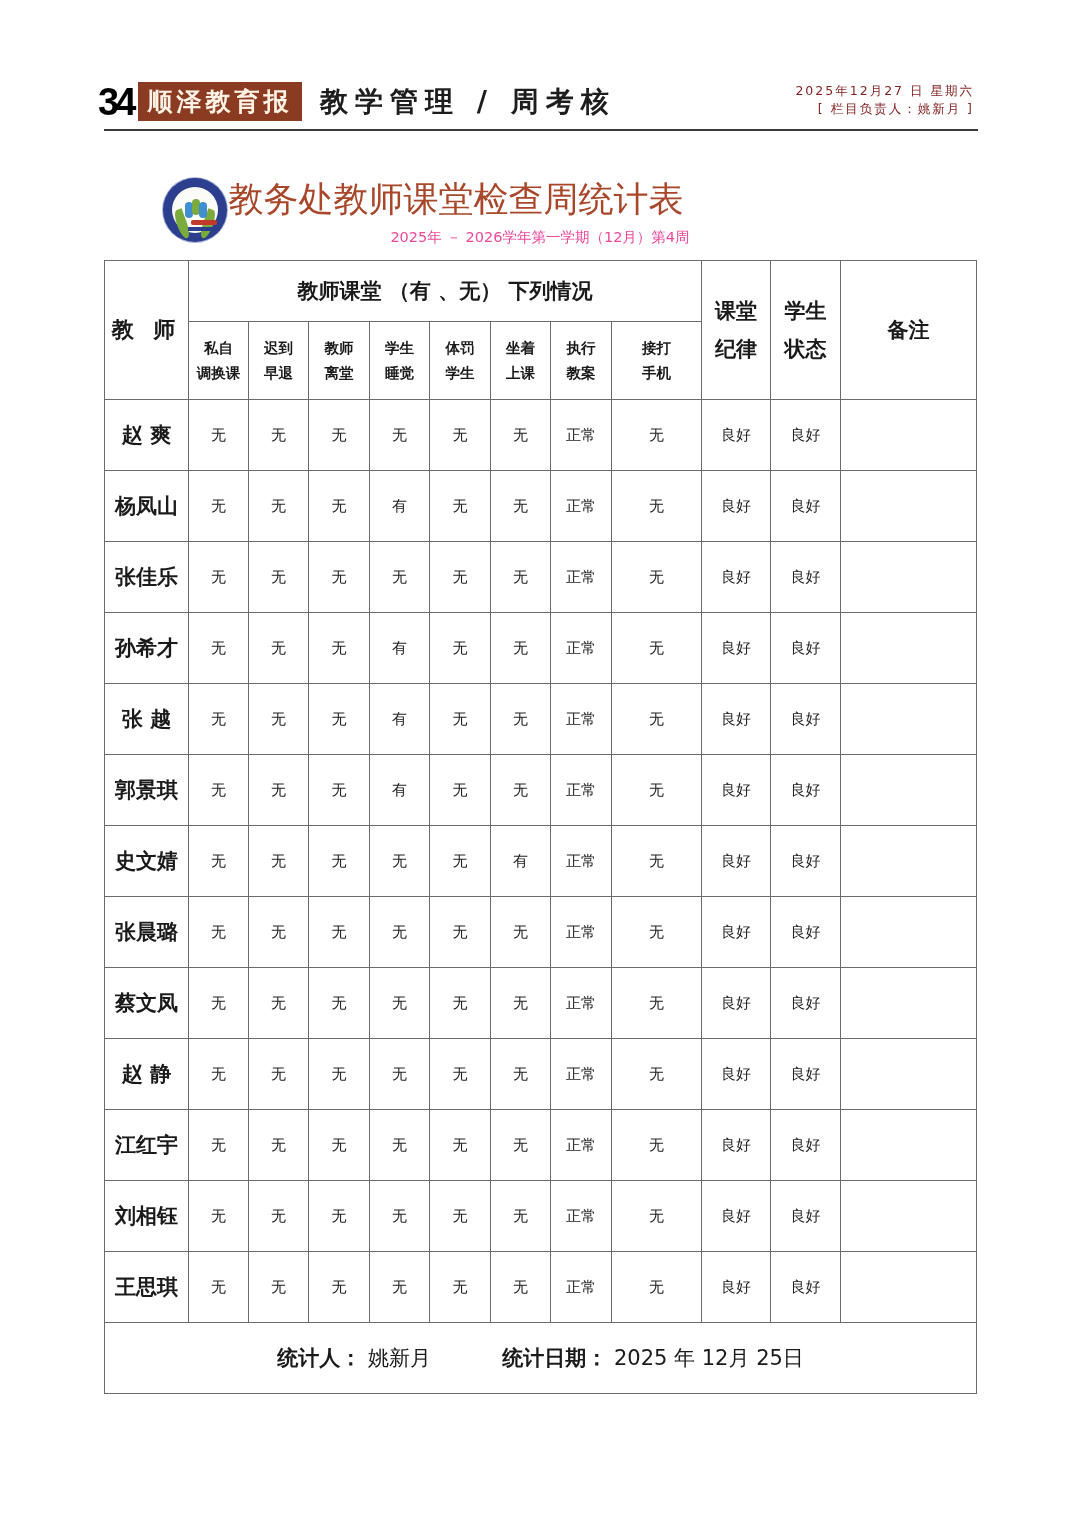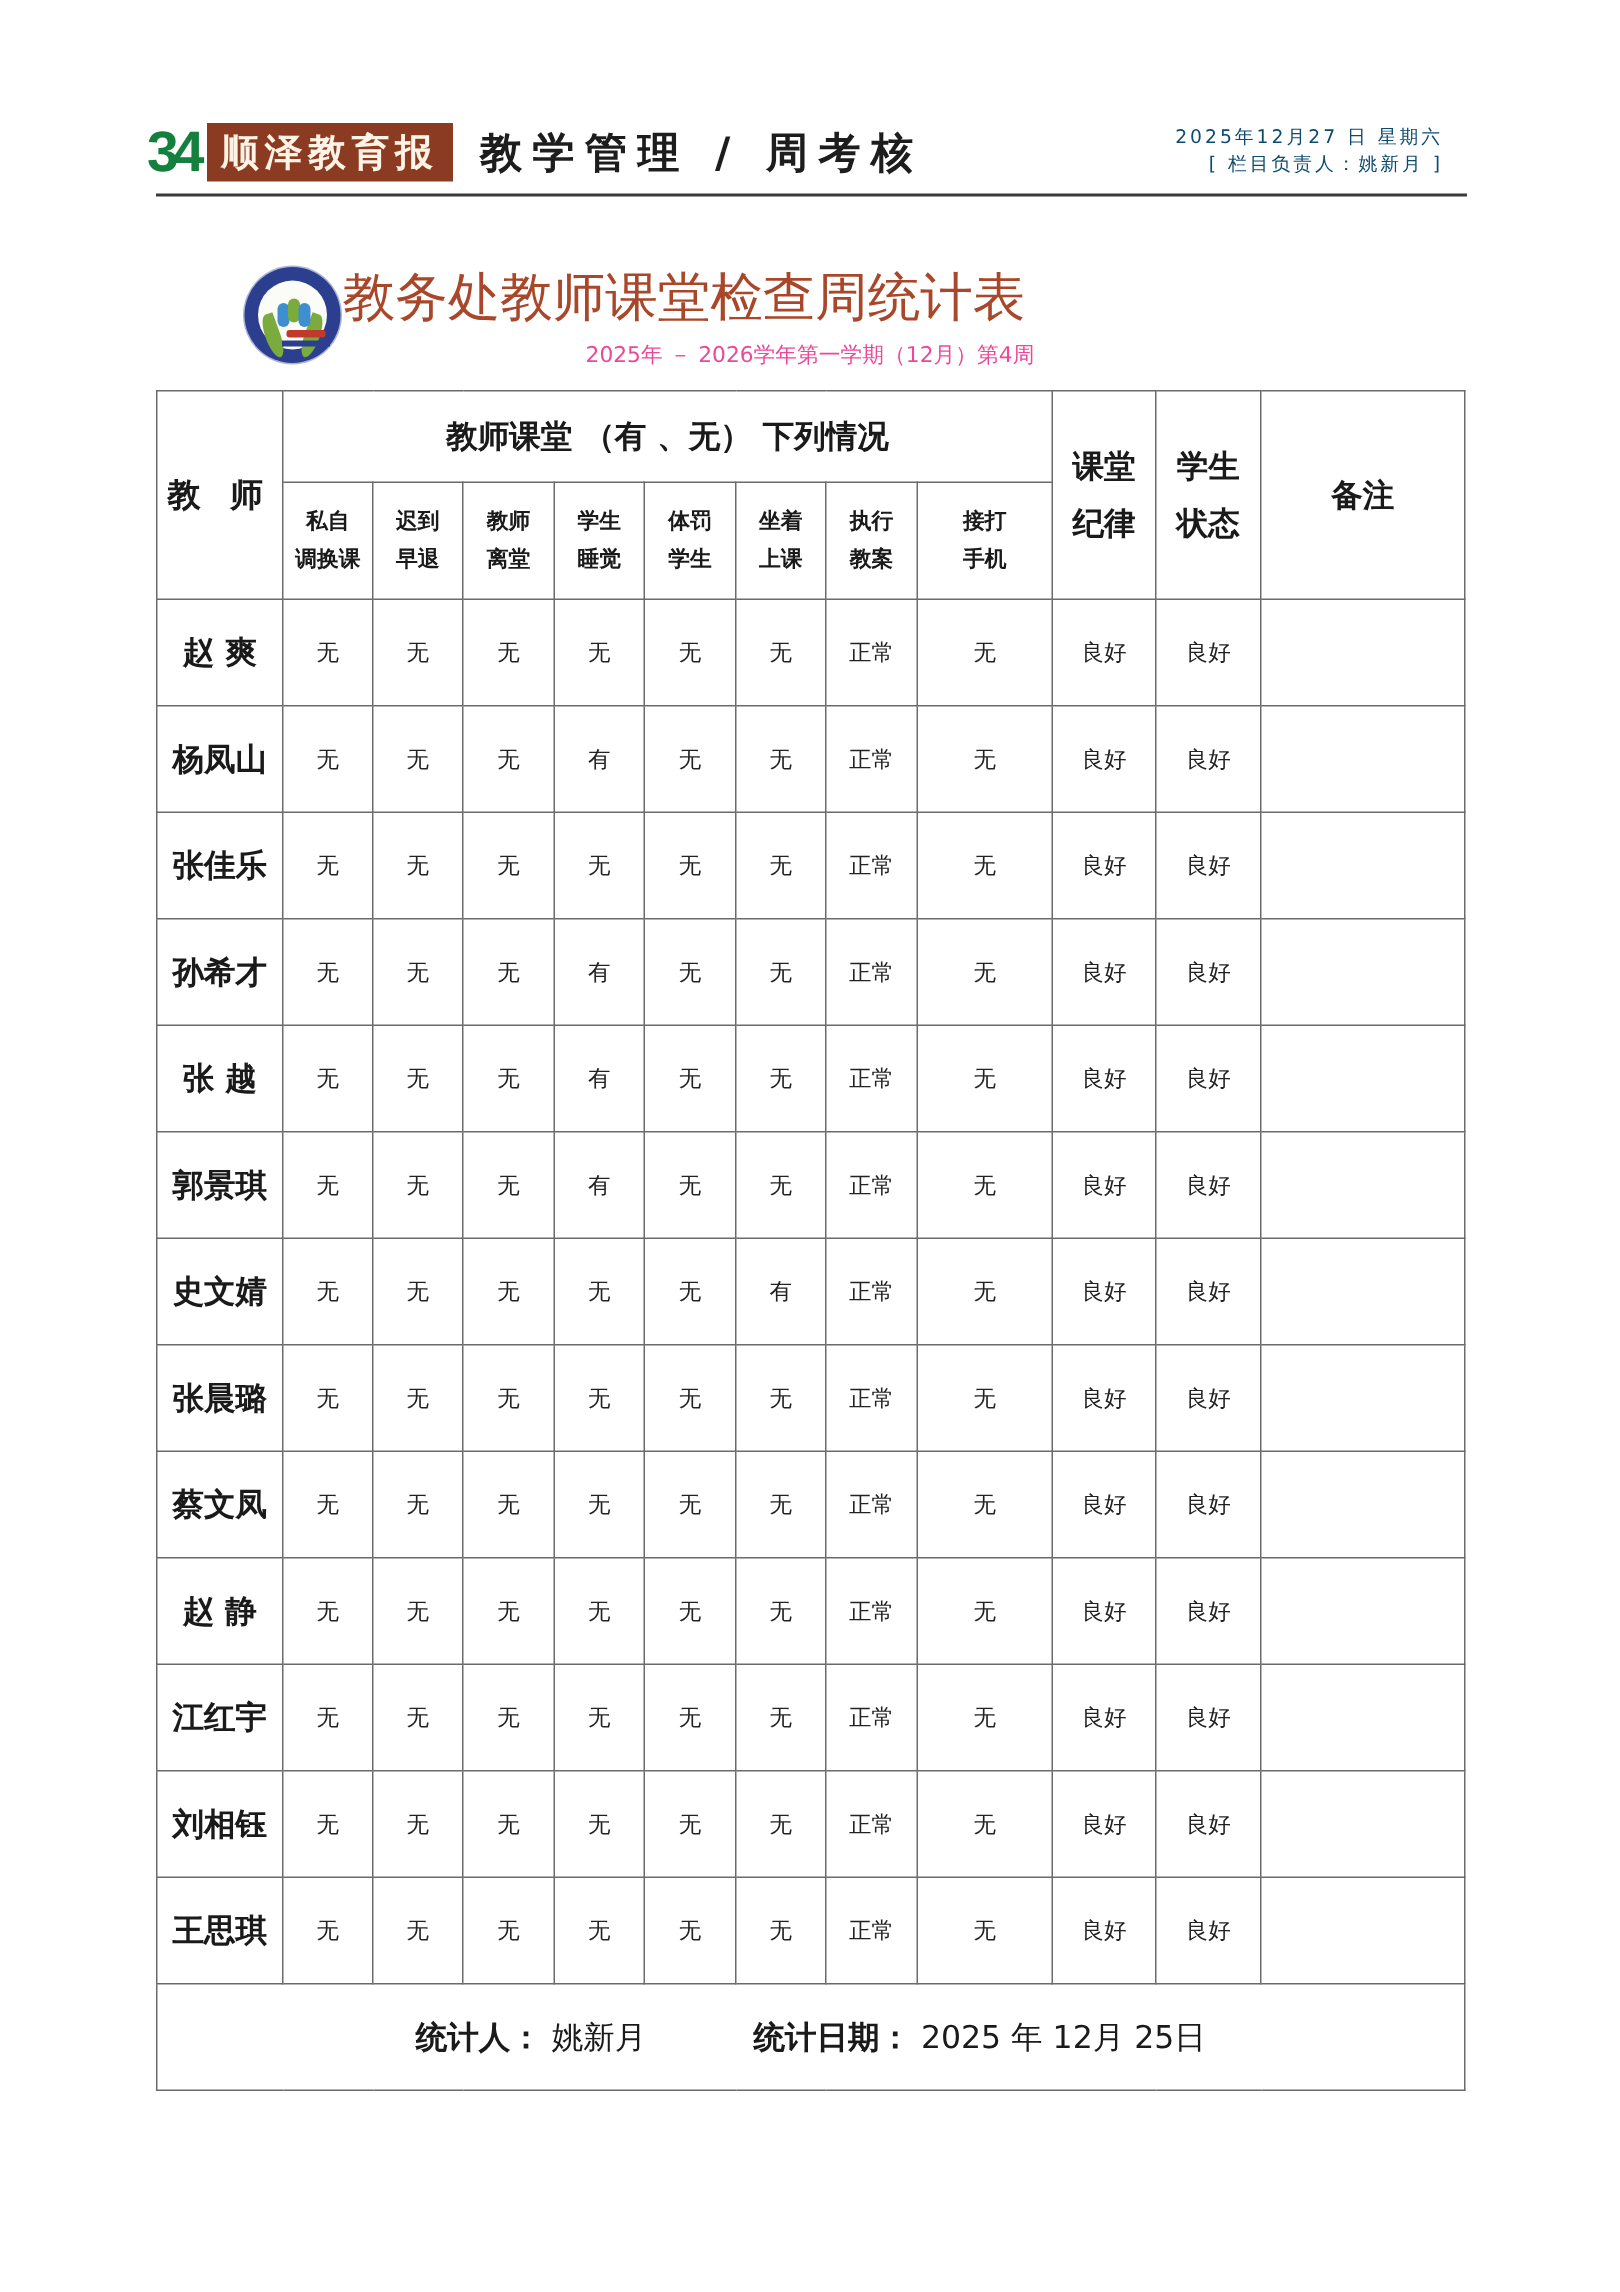--- a/index.html
+++ b/index.html
@@ -2,28 +2,28 @@
 <html><head>
 <meta charset="utf-8">
 <style>
   html, body { margin:0; padding:0; background:#ffffff; }
   body { width:1080px; height:1528px; position:relative; overflow:hidden;
          font-family:"DejaVu Sans","Liberation Sans",sans-serif; color:#1a1a1a; }
 
   
   .masthead { position:absolute; left:98px; top:78px; width:880px; height:48px; }
   .page-num { position:absolute; left:0; top:2px; font-family:"Liberation Sans",sans-serif;
-              font-weight:bold; font-size:38px; letter-spacing:-4px; color:#15803d; line-height:44px; }
+              font-weight:bold; font-size:38px; letter-spacing:-4px; color:#000000; line-height:44px; }
   .brand { position:absolute; left:40px; top:4px; width:164px; height:39px; background:#8b3b22;
            color:#fff3e6; font-family:"DejaVu Serif",serif; font-weight:bold; font-size:25px;
            letter-spacing:4px; line-height:39px; text-align:center; }
   .section { position:absolute; left:222px; top:4px; font-weight:bold; font-size:28px;
              letter-spacing:7px; line-height:40px; color:#1d1d1d; }
-  .issue-meta { position:absolute; right:16px; top:4px; text-align:right; font-size:12.5px;
-                letter-spacing:2px; line-height:18px; color:#0c4a6e; }
+  .issue-meta { position:absolute; right:4px; top:4px; text-align:right; font-size:12.5px;
+                letter-spacing:2px; line-height:18px; color:#7f1d1d; }
   .rule { position:absolute; left:104px; top:129px; width:874px; height:2px; background:#3a3a3a; }
 
   
   .logo { position:absolute; left:163px; top:178px; width:64px; height:64px; border-radius:50%;
           background:#2c3f8e; box-shadow:0 0 0 1px #a9b4d8; }
   .logo .inner { position:absolute; left:9px; top:9px; width:46px; height:46px; border-radius:50%; background:#fbfbf7; }
   .logo .leaf-l { position:absolute; left:5px; top:22px; width:10px; height:30px; border-radius:50% 0 50% 50%;
                   background:#7bab3c; transform:rotate(-20deg); }
   .logo .leaf-r { position:absolute; right:5px; top:22px; width:10px; height:30px; border-radius:0 50% 50% 50%;
                   background:#7bab3c; transform:rotate(20deg); }

